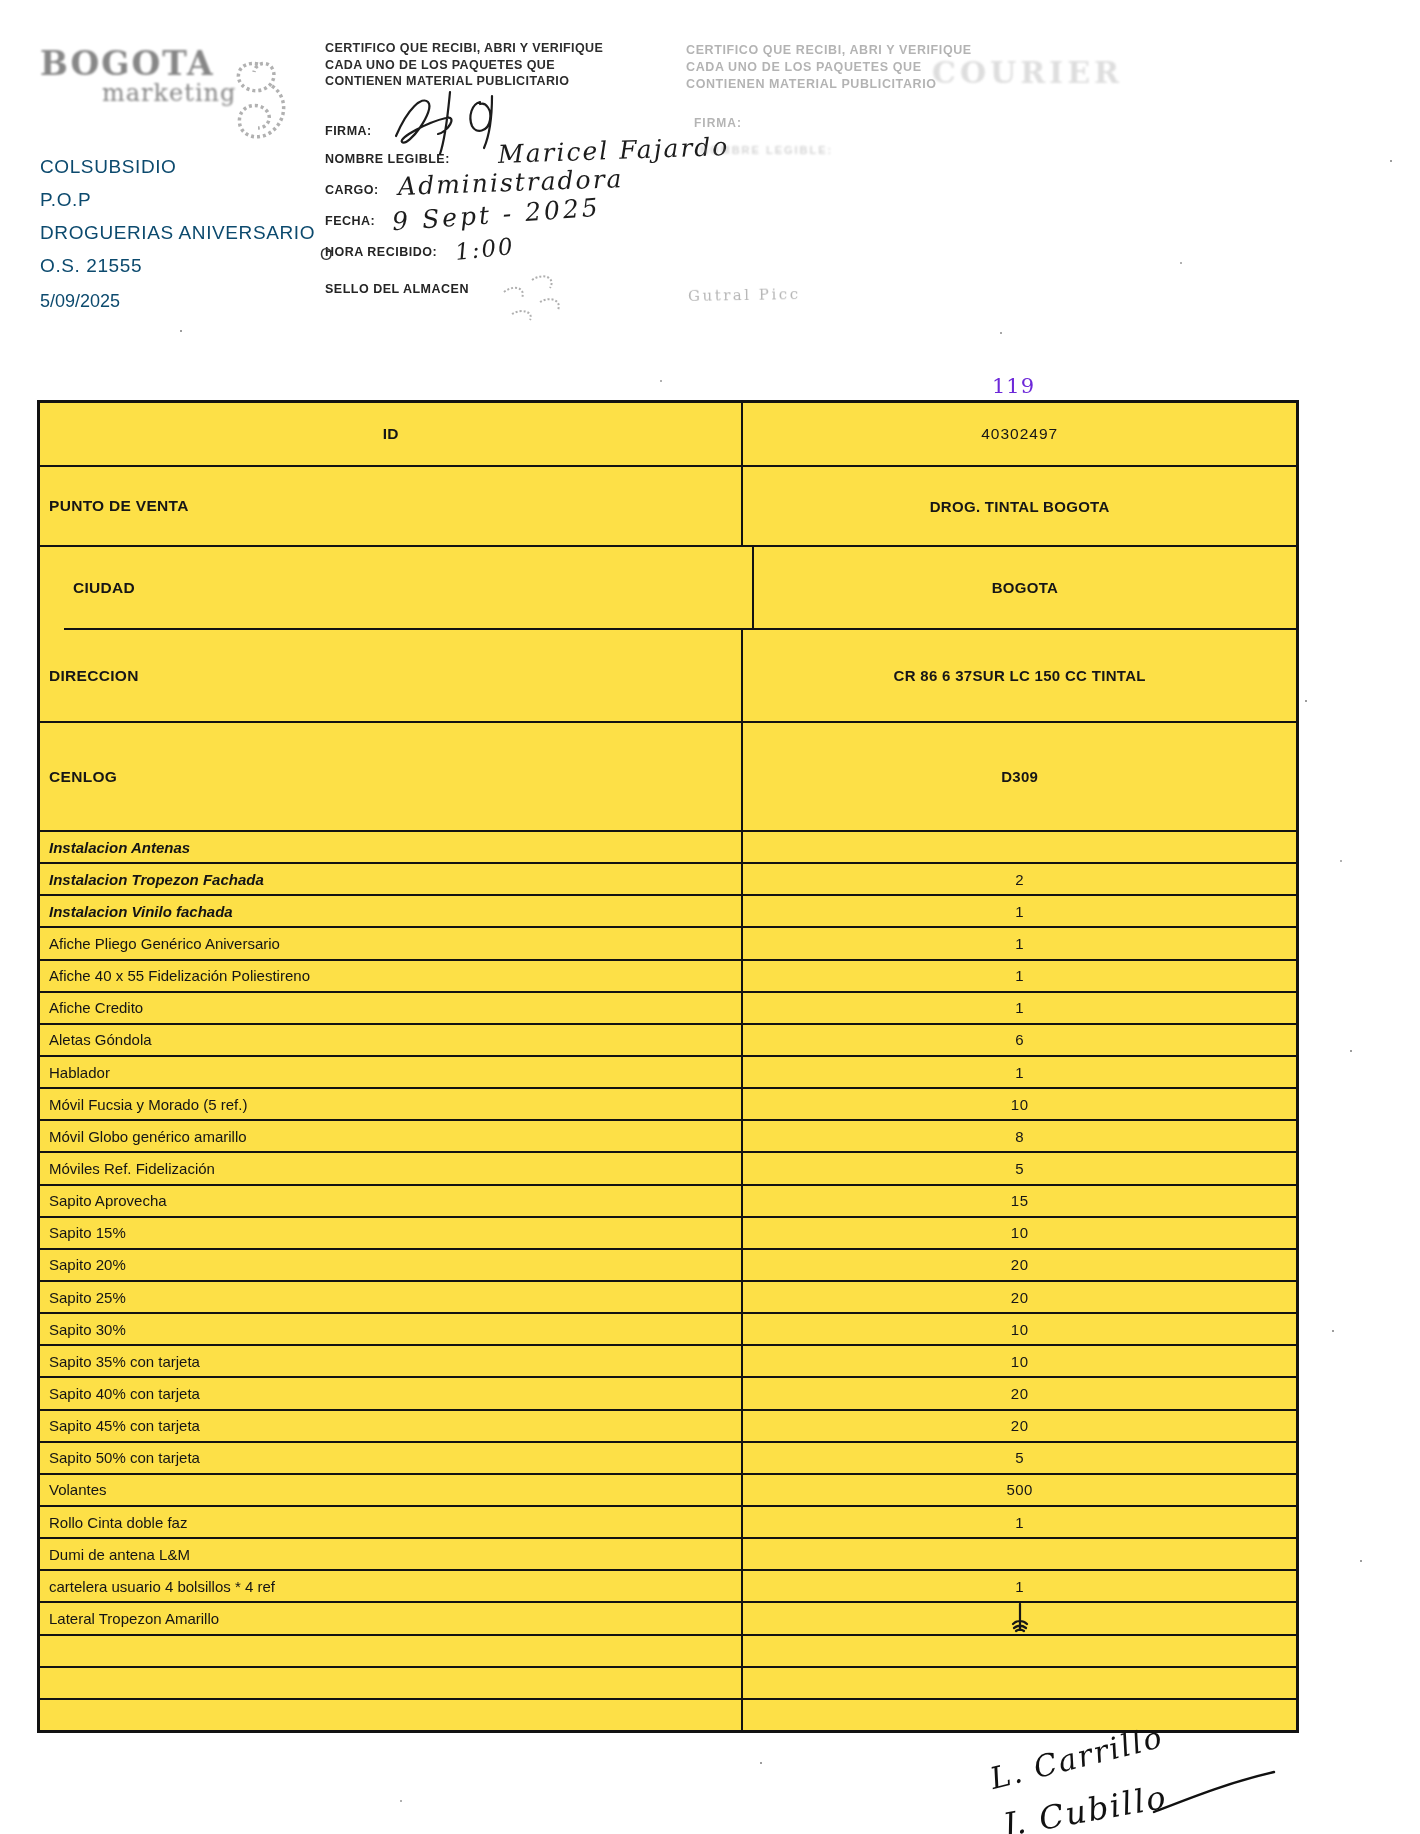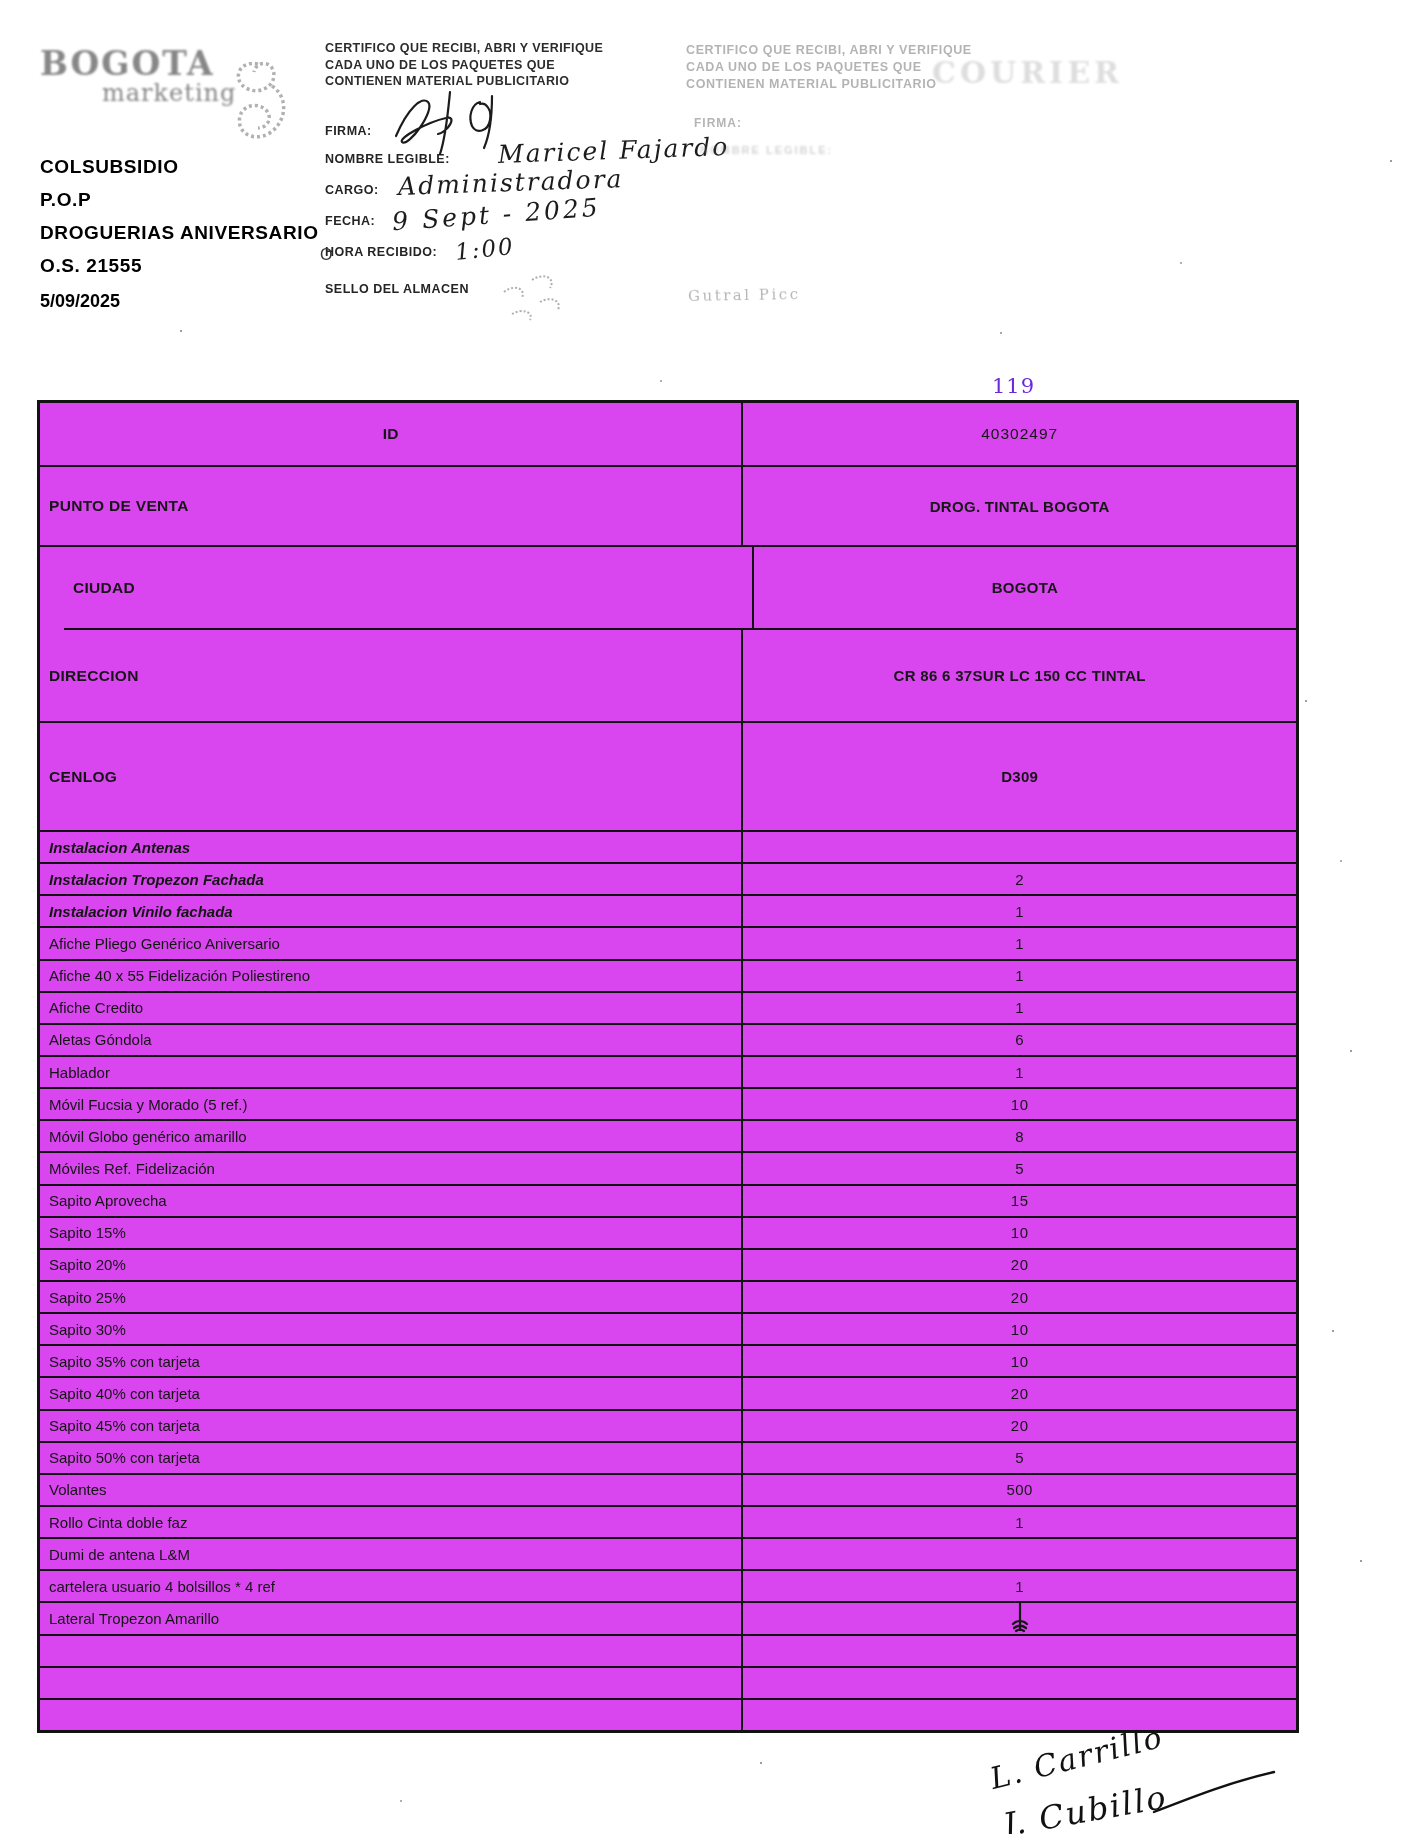--- a/index.html
+++ b/index.html
@@ -34,21 +34,21 @@
       1100px 1240px 0 0 rgba(60,60,60,.4), 500px 960px 0 0 rgba(60,60,60,.45);
   }
 
   
   .logo { position:absolute; left:40px; top:44px; color:#878787; filter:blur(.9px); }
   .logo .l1 { font-size:33px; font-weight:bold; letter-spacing:2px; font-family:"DejaVu Serif", serif; }
   .logo .l2 { font-size:24px; margin-left:62px; margin-top:-4px; letter-spacing:1px; font-family:"DejaVu Serif", serif; }
   .logo-swirl { position:absolute; left:228px; top:58px; opacity:.8; }
 
   
-  .company { position:absolute; left:40px; top:150px; font-weight:bold; color:#000000; }
+  .company { position:absolute; left:40px; top:150px; font-weight:normal; color:#0c4a6e; }
   .company .co-line { font-size:19px; letter-spacing:.6px; line-height:33px; }
   .company .co-date { font-size:18px; margin-top:9px; }
 
   
   .cert-stmt { position:absolute; left:325px; top:40px; width:320px;
     font-size:12.5px; font-weight:bold; letter-spacing:.4px; color:#2c2c2c; line-height:16.5px; }
   .field { position:absolute; font-size:12.5px; font-weight:bold; letter-spacing:.5px; color:#242424; }
   .f-firma  { left:325px; top:124px; }
   .f-nombre { left:325px; top:152px; }
   .f-cargo  { left:325px; top:183px; }
@@ -79,21 +79,21 @@
   .ghost-stamp { position:absolute; left:688px; top:286px; font-size:15px; color:#7b7b7b;
     opacity:.55; filter:blur(.6px); letter-spacing:2.5px; transform:rotate(-1deg);
     font-family:"DejaVu Serif", serif; }
 
   
   .pageno { position:absolute; left:992px; top:374px; font-size:21px;
     font-family:"DejaVu Serif", serif; color:#6d28d9; letter-spacing:1px; }
 
   
   .doc-table { position:absolute; left:37px; top:400px; width:1262px; height:1333px;
-    border:3px solid #121212; display:flex; flex-direction:column; background:#d946ef; }
+    border:3px solid #121212; display:flex; flex-direction:column; background:#fde047; }
   .t-row { display:flex; border-bottom:2.6px solid #121212; min-height:0; }
   .t-row:last-child { border-bottom:none; }
   .cell-l { width:56%; border-right:2.5px solid #121212; display:flex; align-items:center;
     padding-left:9px; overflow:hidden; }
   .cell-l.center { justify-content:center; padding-left:0; }
   .cell-r { width:44%; display:flex; align-items:center; justify-content:center; overflow:hidden; }
   .row-info .lbl { font-weight:bold; font-size:15.5px; letter-spacing:.3px; }
   .row-info .val { font-weight:bold; font-size:15px; letter-spacing:.3px; }
   .row-info .val.reg { font-weight:normal; font-size:15.5px; letter-spacing:1px; }
   .info-0 { height:64px; } .info-1 { height:80px; } .info-2 { height:83px;margin-left:24px; }

